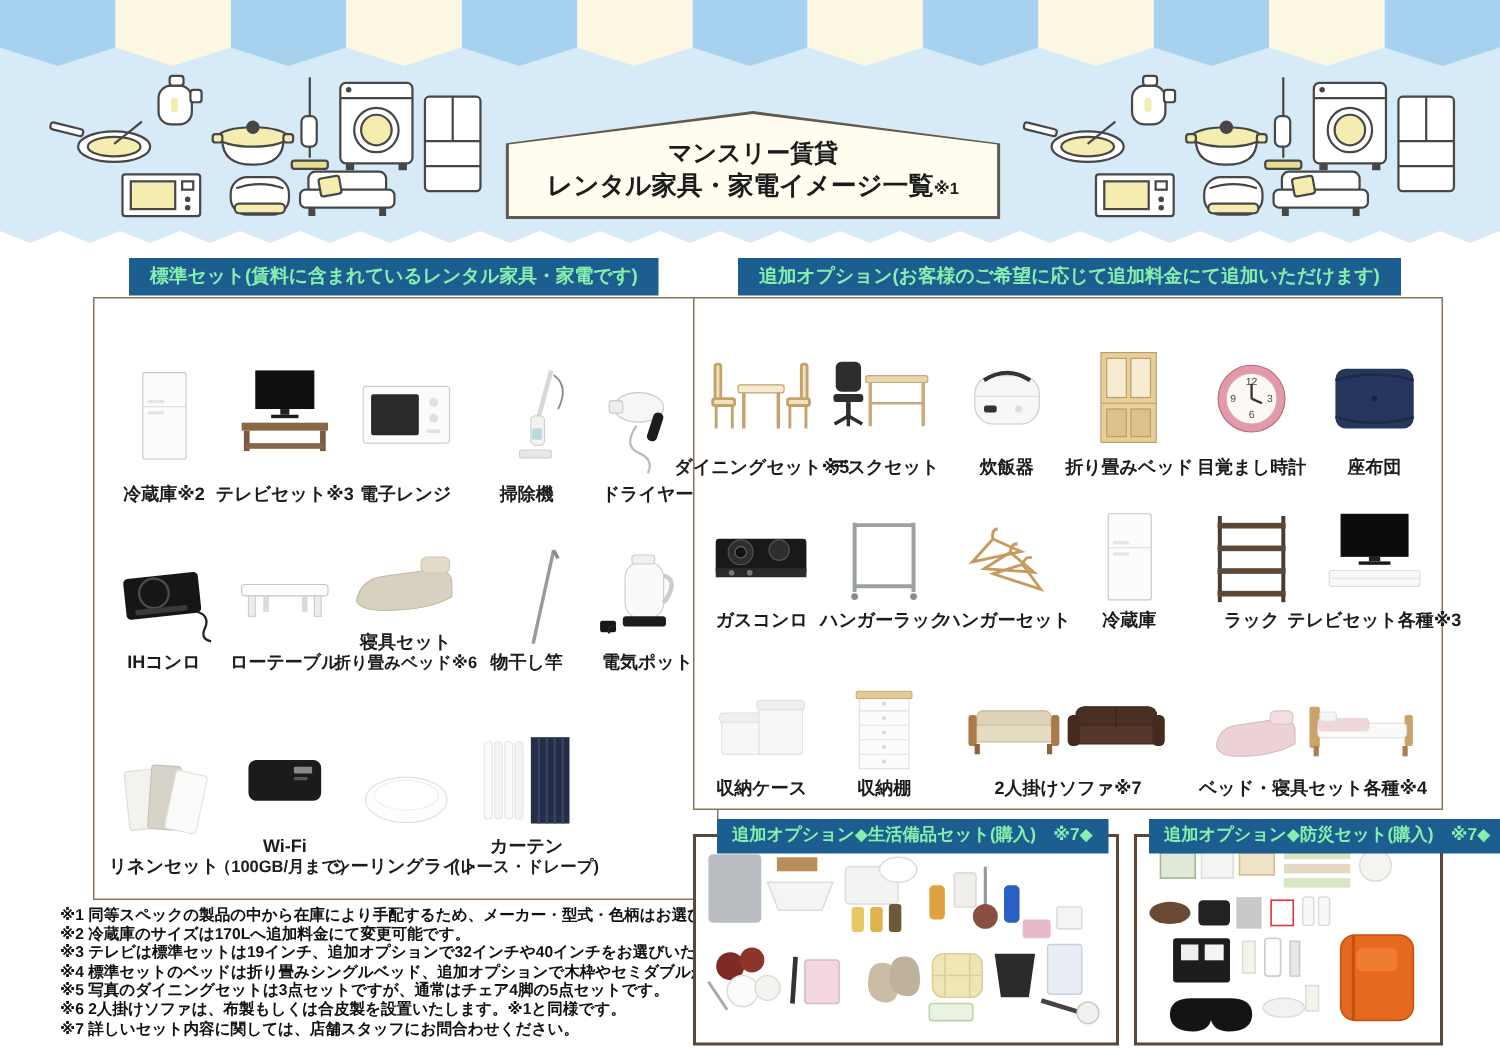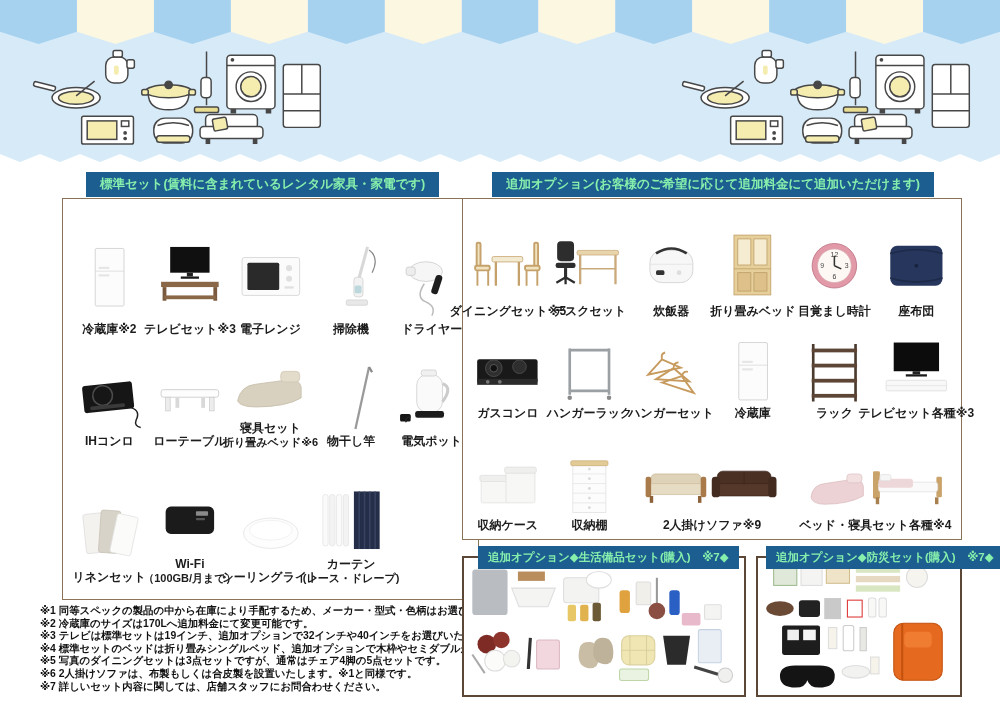--- a/index.html
+++ b/index.html
@@ -460,20 +460,26 @@
         <use href="#doodles"></use>
       </svg>
     <svg class="deco deco-right" viewBox="0 0 320 118">
         <use href="#doodles"></use>
       </svg>
   </div>
   <svg class="zig" viewBox="0 0 1000 10" preserveAspectRatio="none">
     <path fill="#d6eaf8" d="M0 0 H1000 V2 l-20 8l-20 -8l-20 8l-20 -8l-20 8l-20 -8l-20 8l-20 -8l-20 8l-20 -8l-20 8l-20 -8l-20 8l-20 -8l-20 8l-20 -8l-20 8l-20 -8l-20 8l-20 -8l-20 8l-20 -8l-20 8l-20 -8l-20 8l-20 -8l-20 8l-20 -8l-20 8l-20 -8l-20 8l-20 -8l-20 8l-20 -8l-20 8l-20 -8l-20 8l-20 -8l-20 8l-20 -8l-20 8l-20 -8l-20 8l-20 -8l-20 8l-20 -8l-20 8l-20 -8l-20 8l-20 -8 L0 2 Z"></path>
   </svg>
 
+  <div class="plaque">
+    <div class="plaque-inner">
+      <div class="t1">マンスリー賃貸</div>
+      <div class="t2"><span>レンタル家具・家電イメージ一覧</span><span class="note">※1</span></div>
+    </div>
+  </div>
 
   <div class="hdr hdr-standard">標準セット(賃料に含まれているレンタル家具・家電です)</div>
   <div class="hdr hdr-optional">追加オプション(お客様のご希望に応じて追加料金にて追加いただけます)</div>
 
   <div class="box box-standard">
     <div class="grid grid-standard">
       <div class="cell">
         <svg class="prod ph90">
             <use href="#p-fridge"></use>
           </svg>
@@ -650,21 +656,21 @@
       <div class="cell">
         <svg class="prod ph64">
             <use href="#p-storageshelf"></use>
           </svg>
         <div class="plabel">収納棚</div>
       </div>
       <div class="cell span2">
         <svg class="prod ph64">
             <use href="#p-sofa2"></use>
           </svg>
-        <div class="plabel">2人掛けソファ※9</div>
+        <div class="plabel">2人掛けソファ※7</div>
       </div>
       <div class="cell span2">
         <svg class="prod ph64">
             <use href="#p-bedset"></use>
           </svg>
         <div class="plabel">ベッド・寝具セット各種※4</div>
       </div>
     </div>
   </div>
 

